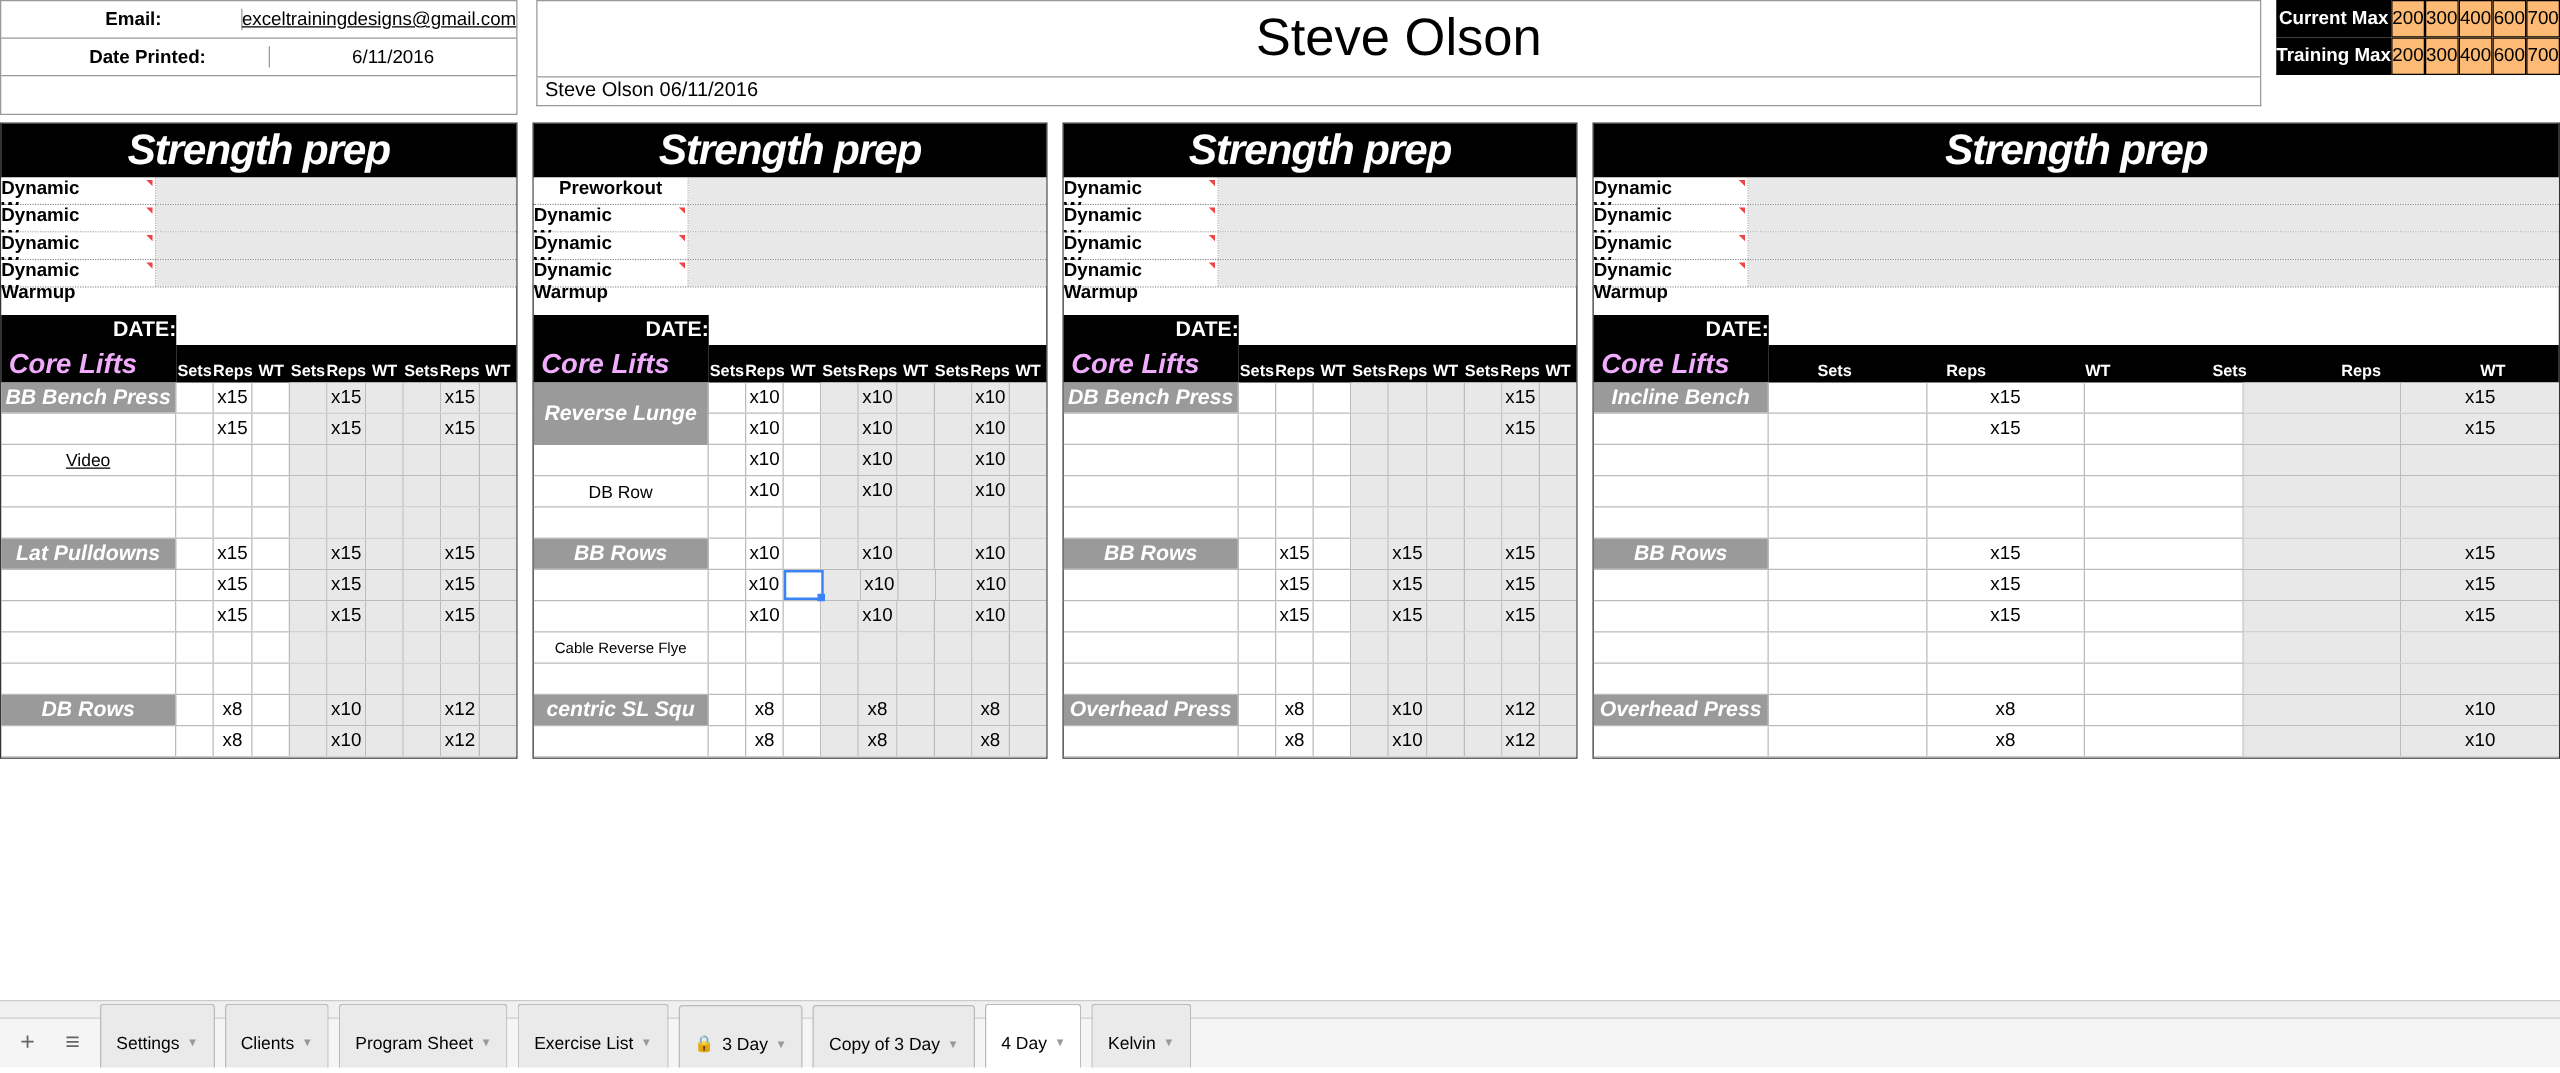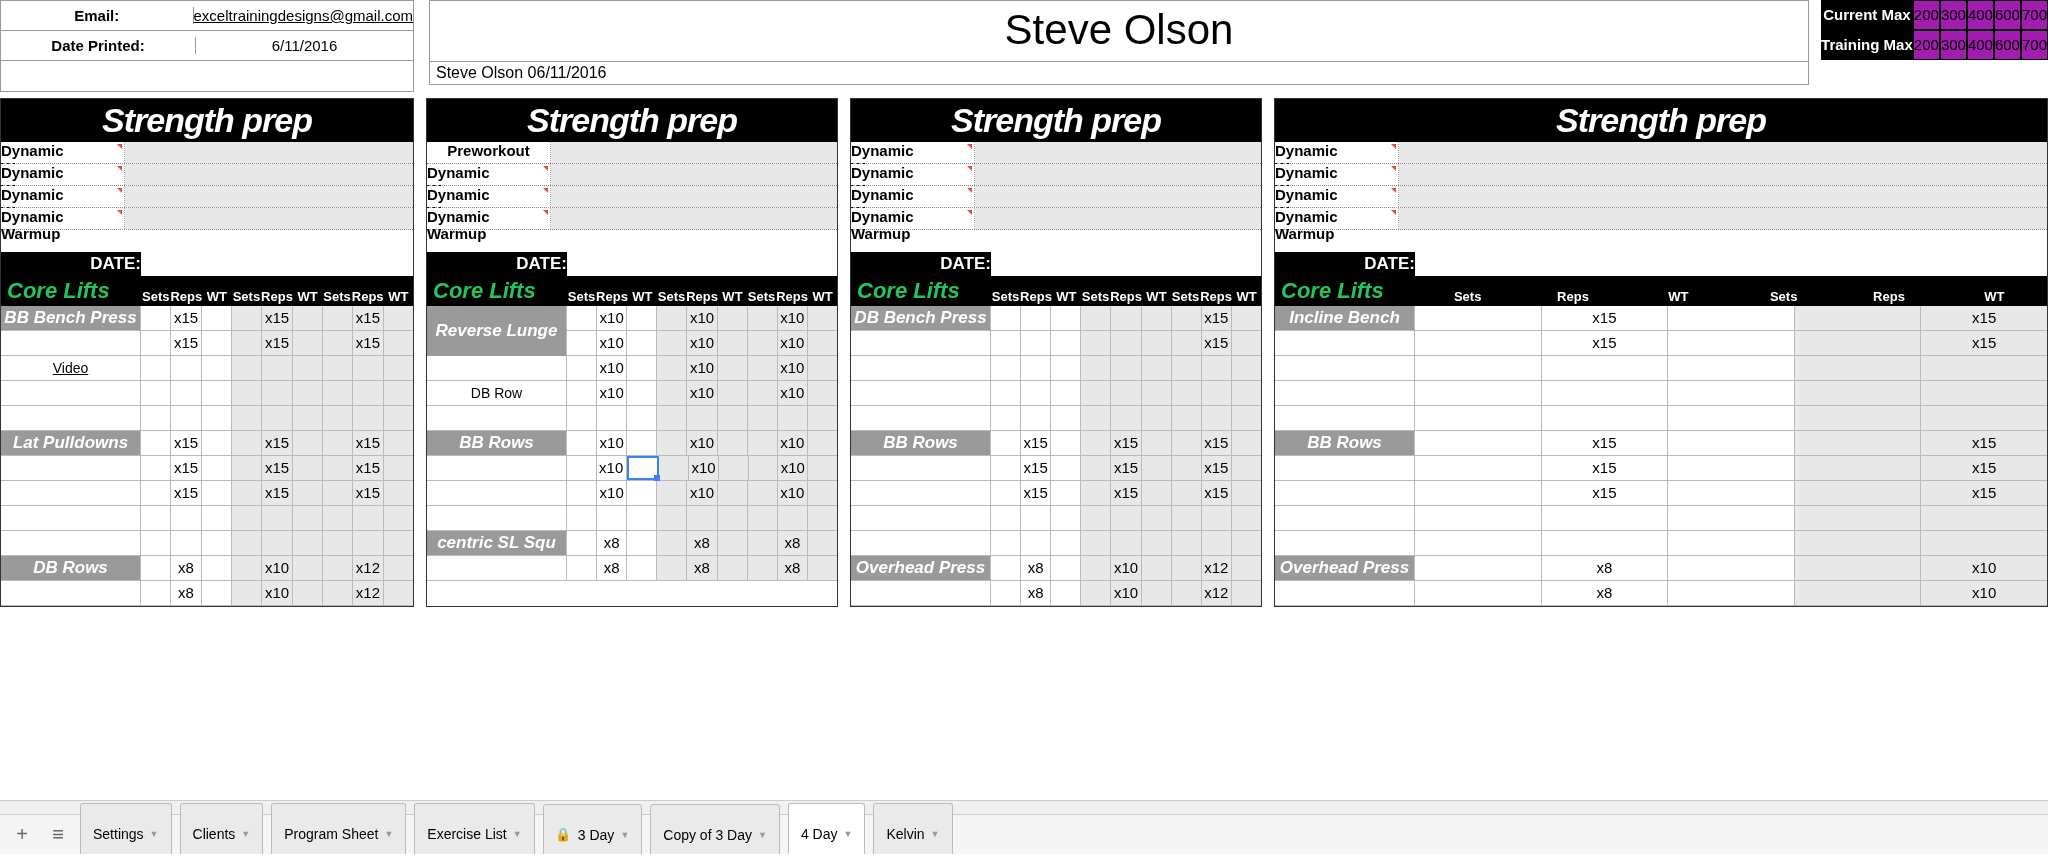--- a/index.html
+++ b/index.html
@@ -1,44 +1,44 @@
 <!DOCTYPE html>
 <html><head>
 <meta charset="utf-8">
 <style>
   * { margin: 0; padding: 0; box-sizing: border-box; }
   body { font-family: Arial, sans-serif; background: #fff; overflow: hidden; }
   .sheet { width: 2048px; height: 800px; overflow: hidden; font-size: 15px; }
   .top-section { display: flex; }
   .info-block { width: 414px; border: 1px solid #999; }
   .info-row { display: flex; border-bottom: 1px solid #999; height: 30px; align-items: center; }
-  .info-label { width: 195px; text-align: center; font-weight: 600; border-right: 1px solid #999; padding: 0 20px; }
+  .info-label { width: 195px; text-align: center; font-weight: 600; border-right: 1px solid #999; padding: 0 20px; margin-left: 20px; }
   .info-val { flex: 1; text-align: center; text-decoration: underline; }
   .name-block { flex: 1; margin-left: 15px; }
   .name-title { font-size: 42px; text-align: center; border: 1px solid #999; height: 62px; line-height: 58px; }
   .name-sub { padding: 2px 6px; font-size: 16px; border-left: 1px solid #999; border-right: 1px solid #999; border-bottom: 1px solid #999; }
   .max-block { width: 227px; margin-left: 12px; }
   .max-row { display: flex; height: 30px; }
   .max-label { width: 132px; background: #000; color: #fff; font-weight: bold; text-align: center; line-height: 30px; font-size: 15px; }
-  .max-cell { flex: 1; border: 1px solid #000; text-align: center; line-height: 28px; font-size: 15px; background: #a21caf; }
+  .max-cell { flex: 1; border: 1px solid #000; text-align: center; line-height: 28px; font-size: 15px; background: #fdba74; }
   .day-container { display: flex; gap: 12px; margin-top: 6px; }
   .day-col { border: 1px solid #333; }
   .col1 { width: 414px; }
   .col2 { width: 412px; }
   .col3 { width: 412px; }
   .col4 { flex: 1; min-width: 280px; }
   .sp-header { background: #000; color: #fff; text-align: center; font-size: 34px; font-weight: bold; font-style: italic; padding: 2px 0; letter-spacing: -1px; }
   .warmup-row { display: flex; border-bottom: 1px dotted #888; height: 22px; font-size: 15px; font-weight: bold; }
   .warmup-label { width: 124px; padding-left: 0; position: relative; border-right: 1px dotted #aaa; background: #fff; }
   .warmup-label.pre { text-align: center; }
   .warmup-rest { flex: 1; background: #e8e8e8; }
   .red-tri { position: absolute; top: 2px; right: 2px; width: 0; height: 0; border-left: 5px solid transparent; border-top: 5px solid #e44; }
   .date-header { background: #000; color: #fff; font-weight: bold; text-align: right; font-size: 17px; padding: 2px 0; margin-top: 22px; }
   .core-row { display: flex; }
-  .core-title { background: #000; color: #22c55e; font-size: 22px; font-weight: bold; font-style: italic; padding: 2px 6px; width: 140px; }
+  .core-title { background: #000; color: #f0abfc; font-size: 22px; font-weight: bold; font-style: italic; padding: 2px 6px; width: 140px; }
   .srw-head { display: flex; flex: 1; background: #000; color: #fff; font-weight: bold; font-size: 13px; align-items: flex-end; }
   .srw-h { flex: 1; text-align: center; padding: 2px 0; }
   .ex-row { display: flex; height: 25px; border-bottom: 1px solid #bbb; }
   .ex-name { width: 140px; display: flex; align-items: center; justify-content: center; font-size: 14px; border-right: 1px solid #bbb; }
   .ex-name.hdr { background: #9a9a9a; color: #fff; font-weight: bold; font-size: 17px; font-style: italic; }
   .ex-cell { flex: 1; border-right: 1px solid #bbb; text-align: center; line-height: 24px; font-size: 15px; }
   .ex-cell:last-child { border-right: none; }
   .shade { background: #e8e8e8; }
   .videolink { text-decoration: underline; font-size: 14px; }
   .selected-cell { border: 2px solid #3b82f6; position: relative; }
@@ -410,20 +410,32 @@
           <div class="ex-cell">x10</div>
           <div class="ex-cell"></div>
           <div class="ex-cell shade"></div>
           <div class="ex-cell shade">x10</div>
           <div class="ex-cell shade"></div>
           <div class="ex-cell shade"></div>
           <div class="ex-cell shade">x10</div>
           <div class="ex-cell shade"></div>
         </div>
       <div class="ex-row">
+          <div class="ex-name" style="font-size:12px">Cable Reverse Flye</div>
+          <div class="ex-cell"></div>
+          <div class="ex-cell"></div>
+          <div class="ex-cell"></div>
+          <div class="ex-cell shade"></div>
+          <div class="ex-cell shade"></div>
+          <div class="ex-cell shade"></div>
+          <div class="ex-cell shade"></div>
+          <div class="ex-cell shade"></div>
+          <div class="ex-cell shade"></div>
+        </div>
+      <div class="ex-row">
           <div class="ex-name"></div>
           <div class="ex-cell"></div>
           <div class="ex-cell"></div>
           <div class="ex-cell"></div>
           <div class="ex-cell shade"></div>
           <div class="ex-cell shade"></div>
           <div class="ex-cell shade"></div>
           <div class="ex-cell shade"></div>
           <div class="ex-cell shade"></div>
           <div class="ex-cell shade"></div>

